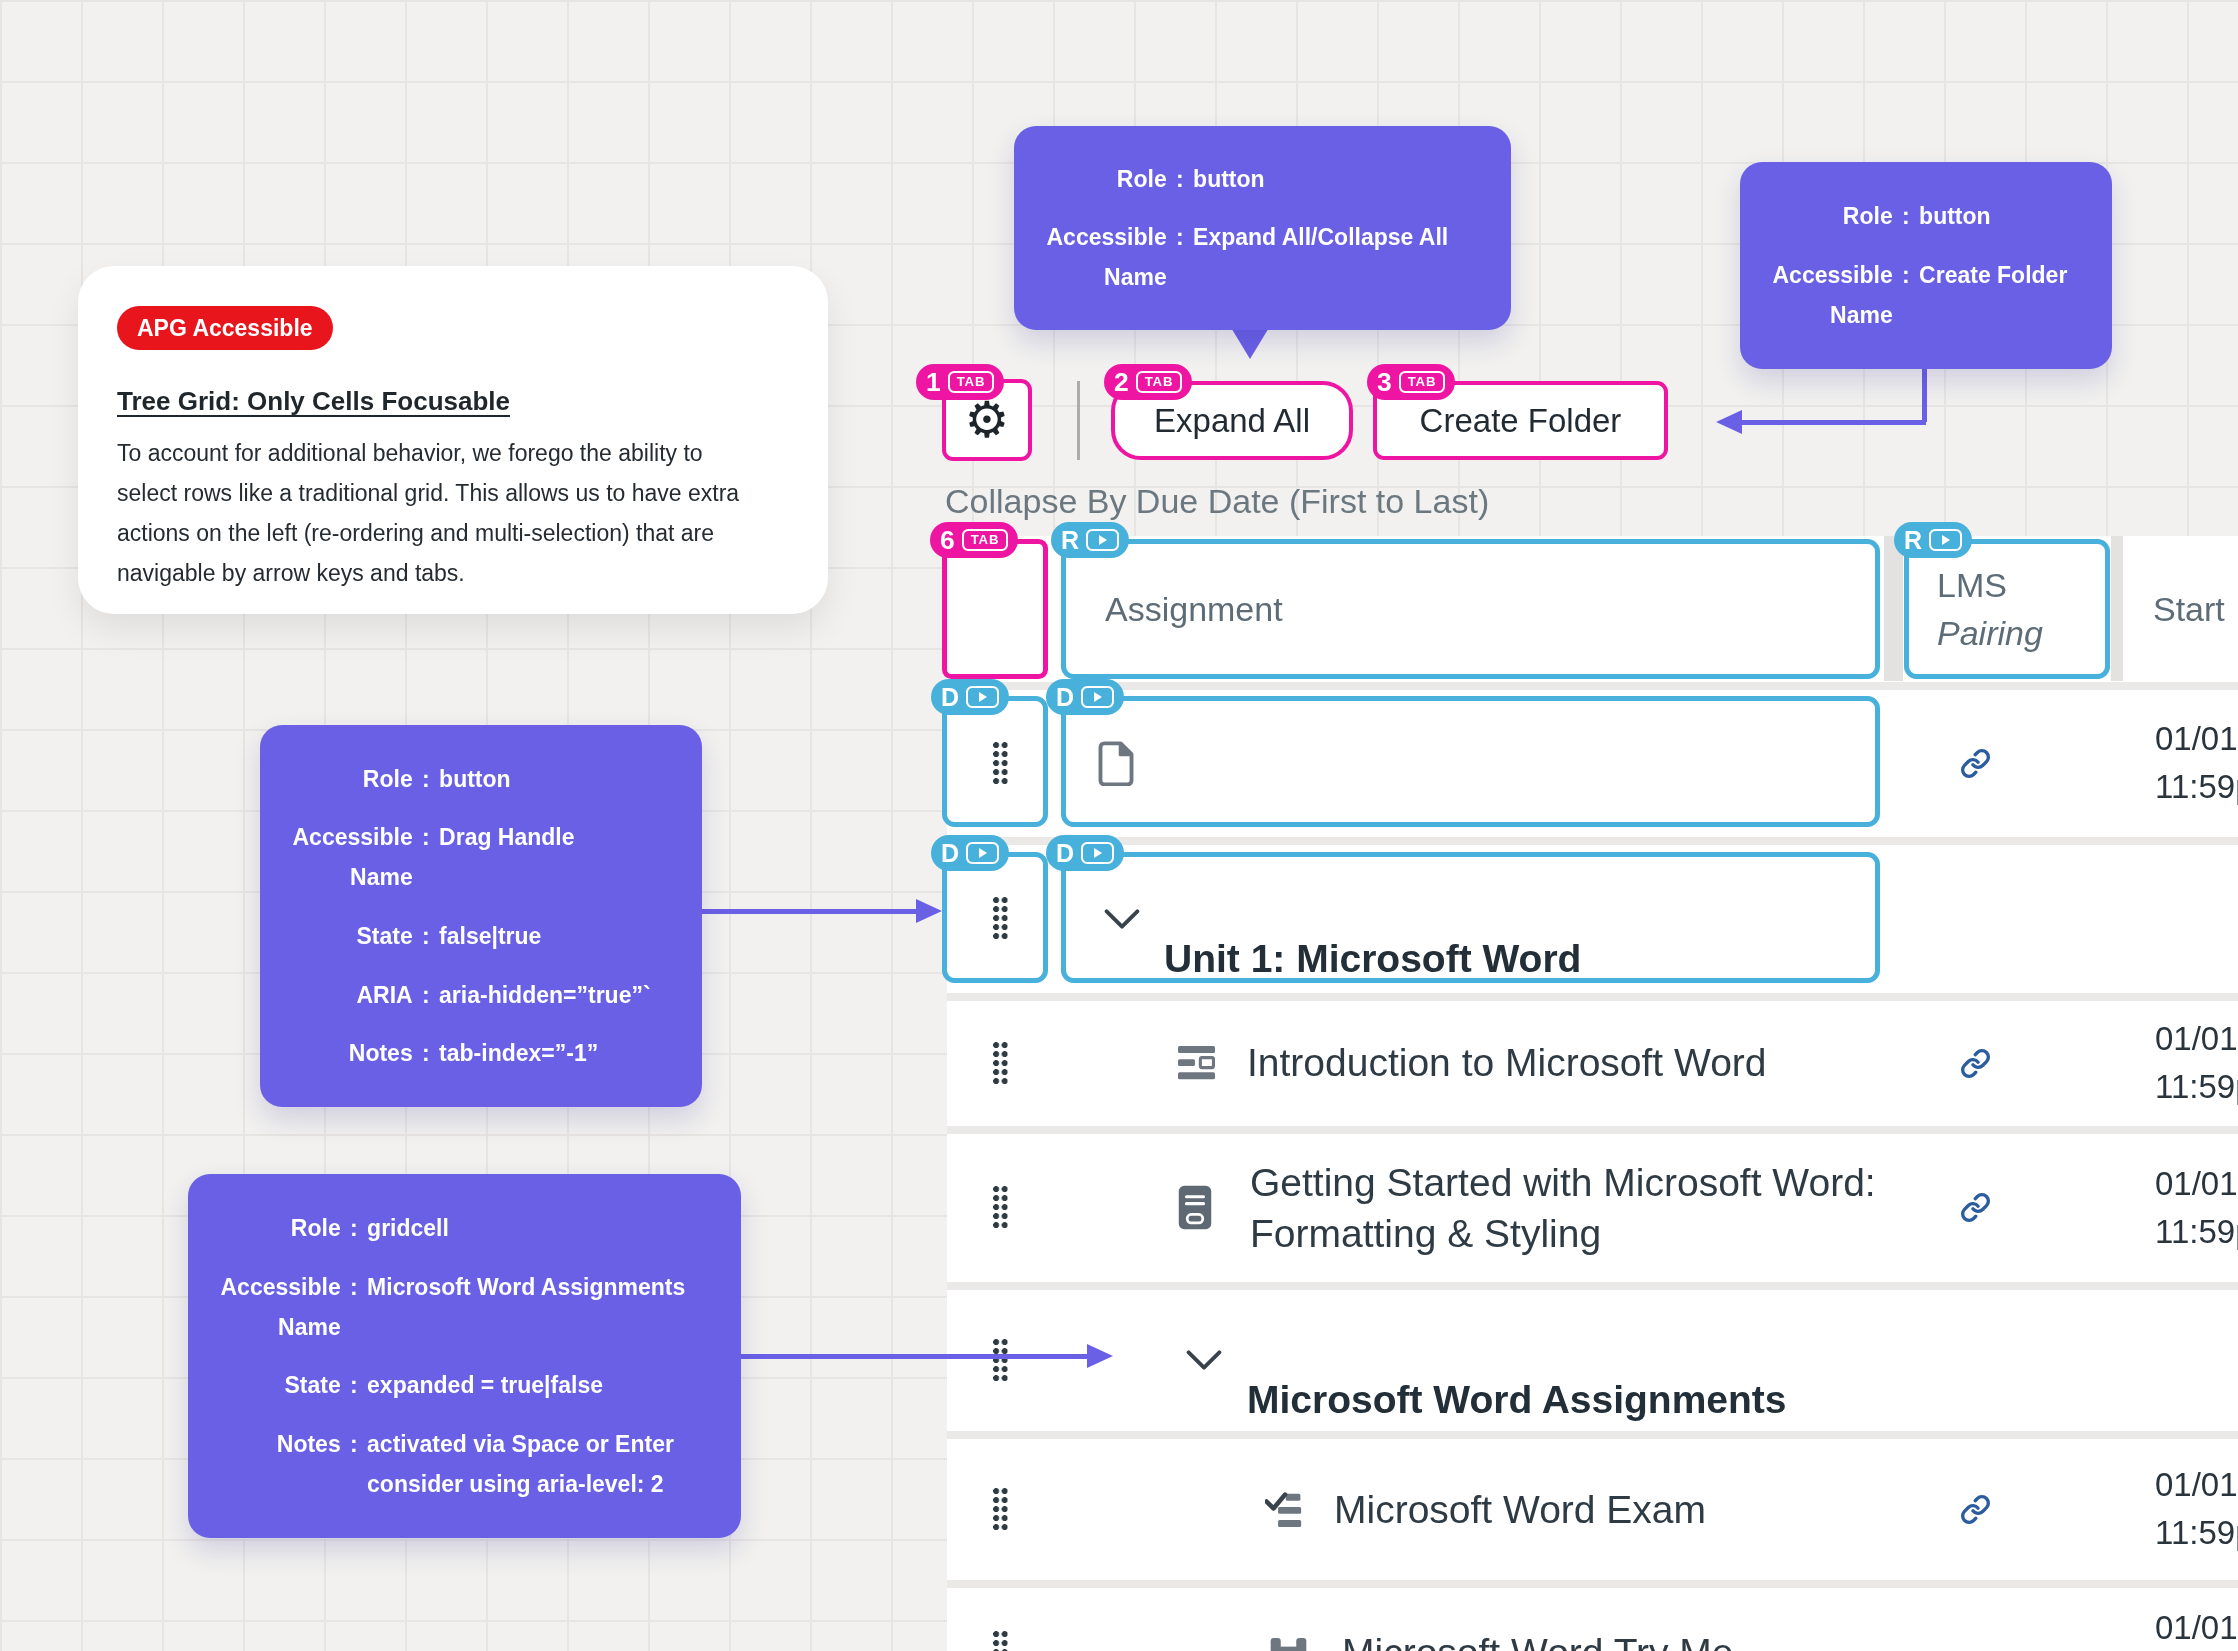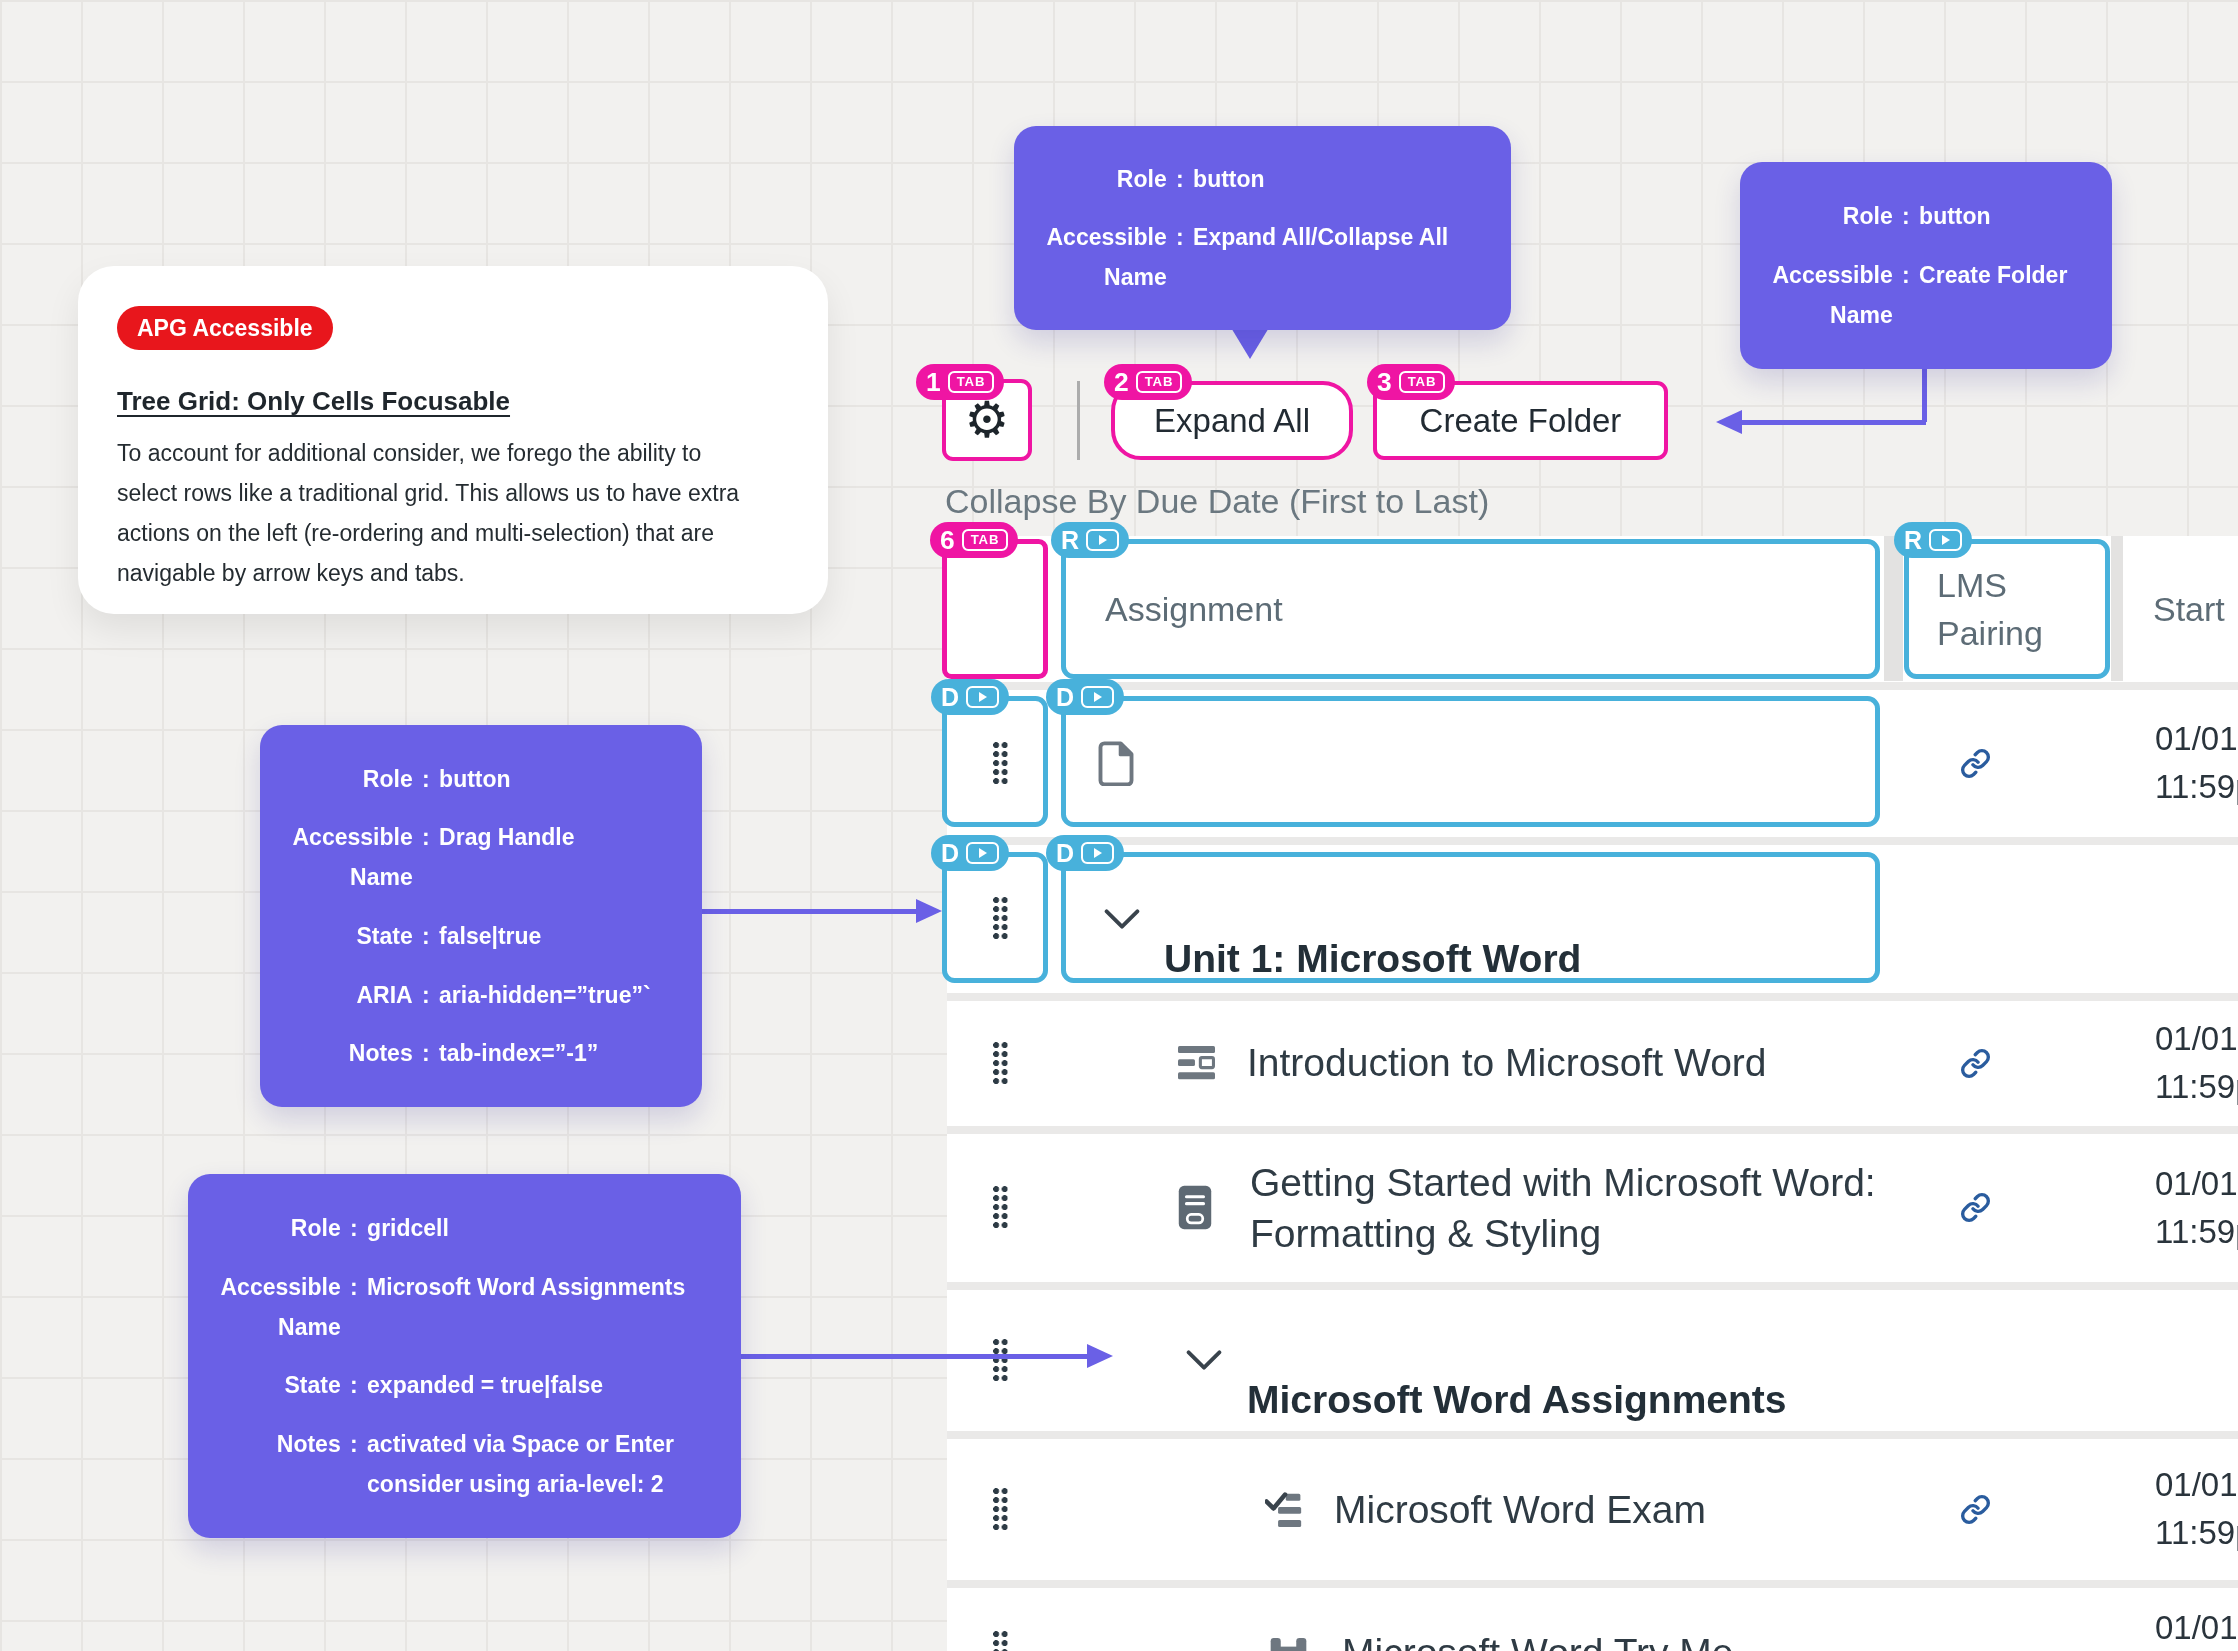--- a/index.html
+++ b/index.html
@@ -96,21 +96,21 @@
   <div class="abs row-sep" style="top:837px;"></div>
   <div class="abs row-sep" style="top:993px;"></div>
   <div class="abs row-sep" style="top:1126px;"></div>
   <div class="abs row-sep" style="top:1282px;"></div>
   <div class="abs row-sep" style="top:1431px;"></div>
   <div class="abs row-sep" style="top:1580px;"></div>
 
   <div class="abs apg-card" style="left:78px;top:266px;width:750px;height:348px;">
     <span class="apg-pill">APG Accessible</span>
     <div class="apg-title">Tree Grid: Only Cells Focusable</div>
-    <div class="apg-body">To account for additional consider, we forego the ability to select rows like a traditional grid. This allows us to have extra actions on the left (re-ordering and multi-selection) that are navigable by arrow keys and tabs.</div>
+    <div class="apg-body">To account for additional behavior, we forego the ability to select rows like a traditional grid. This allows us to have extra actions on the left (re-ordering and multi-selection) that are navigable by arrow keys and tabs.</div>
   </div>
 
   <div class="tip" style="left:1014px;top:126px;width:497px;height:204px;">
     <div class="tip-row">
         <span class="tip-label">Role</span>
         <span class="tip-colon">:</span>
         <span class="tip-value">button</span>
       </div>
     <div class="tip-row">
         <span class="tip-label">Accessible Name</span>
@@ -216,21 +216,21 @@
   </div>
 
   <div class="abs caption" style="left:945px;top:482px;">Collapse By Due Date (First to Last)</div>
 
   <div class="acell pink" style="left:942px;top:539px;width:106px;height:140px;"></div>
   <div class="acell" style="left:1061px;top:539px;width:819px;height:140px;"></div>
   <div class="acell" style="left:1904px;top:539px;width:206px;height:140px;"></div>
   <div class="abs hdr-text vc" style="left:1105px;top:609px;">Assignment</div>
   <div class="abs vc" style="left:1937px;top:609px;line-height:48px;">
     <div class="hdr-text" style="line-height:48px;">LMS</div>
-    <div class="hdr-text" style="line-height:48px;">Pairing</div>
+    <div class="hdr-text" style="line-height:48px;font-style:italic;">Pairing</div>
   </div>
   <div class="abs hdr-text vc" style="left:2153px;top:609px;">Start</div>
 
   <div class="badge pink" style="left:930px;top:522px;">
     <span class="num">6</span>
     <span class="chip">TAB</span>
   </div>
   <div class="badge cyan" style="left:1051px;top:522px;">
     <span class="letter">R</span>
     <span class="playchip">

